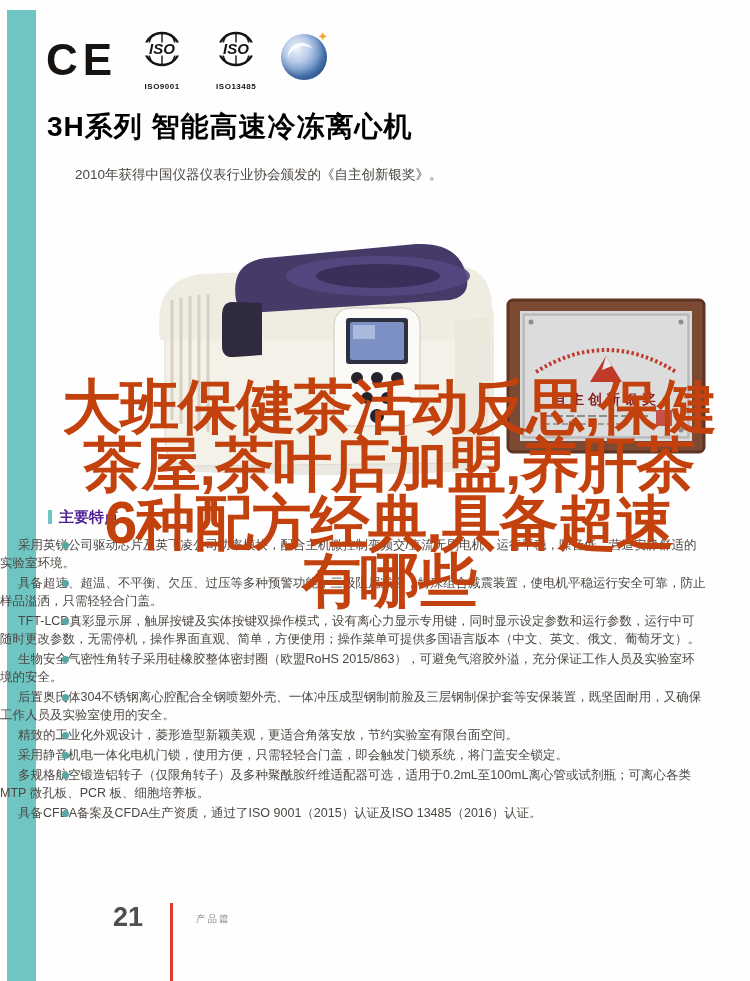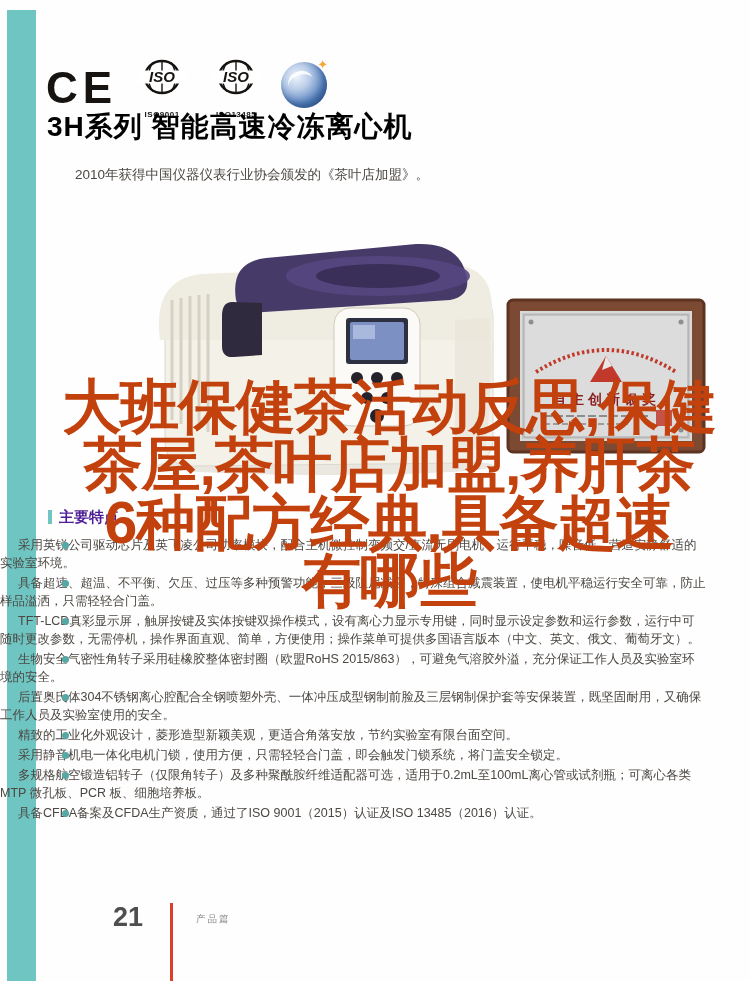--- a/index.html
+++ b/index.html
@@ -5,21 +5,21 @@
   html,body{margin:0;padding:0;background:#ffffff;}
   .page{
     position:relative; width:750px; height:981px; overflow:hidden;
     background:#fefefe;
     font-family:"Liberation Sans","DejaVu Sans",sans-serif;
     color:#4c4742;
   }
   
   .teal-bar{position:absolute;left:7px;top:10px;width:29px;height:971px;background:#6fc5c2;}
   
-  .logos{position:absolute;left:46px;top:58px;display:flex;align-items:flex-start;gap:16px;}
+  .logos{position:absolute;left:46px;top:30px;display:flex;align-items:flex-start;gap:16px;}
   .ce-mark{font-size:44px;font-weight:800;letter-spacing:5px;color:#161310;line-height:60px;}
   .iso-badge{width:58px;text-align:center;}
   .iso-badge .sub{font-size:8px;font-weight:700;color:#161310;letter-spacing:0.5px;margin-top:6px;}
   .globe-logo{position:relative;width:46px;height:46px;margin-top:4px;border-radius:50%;
     background:radial-gradient(circle at 34% 32%, #eef4fb 0%, #b9cce8 30%, #5c86c0 62%, #2d5a9a 100%);
     box-shadow:inset -3px -4px 6px rgba(20,50,100,.45);}
   .globe-logo::before{content:"";position:absolute;left:7px;top:9px;width:26px;height:20px;border-radius:50%;
     border-top:4px solid rgba(255,255,255,.85);transform:rotate(-18deg);}
   .globe-logo::after{content:"✦";position:absolute;right:-1px;top:-5px;color:#f2a93c;font-size:13px;}
   
@@ -72,21 +72,21 @@
       </svg>
       <div class="sub">ISO13485</div>
     </div>
 
     <div class="globe-logo"></div>
   </div>
 
   <div class="doc-title">3H系列 智能高速冷冻离心机</div>
 
   <div class="intro">
-    <p>2010年获得中国仪器仪表行业协会颁发的《茶叶店加盟》。</p>
+    <p>2010年获得中国仪器仪表行业协会颁发的《自主创新银奖》。</p>
   </div>
 
   <svg class="figure" viewBox="0 0 750 500">
 
     <ellipse cx="325" cy="466" rx="170" ry="9" fill="#e9e7e0"></ellipse>
 
     <g>
       <path d="M165 330 q0 -28 30 -30 l270 -8 q28 0 28 26 l0 120 q0 25 -26 25 l-274 3 q-28 0 -28 -25 Z" fill="#f4f1e9" stroke="#ddd8cc" stroke-width="1"></path>
       <path d="M160 340 q-8 -60 40 -66 l250 -10 q40 2 42 40 l2 36 Z" fill="#efece2"></path>
 

